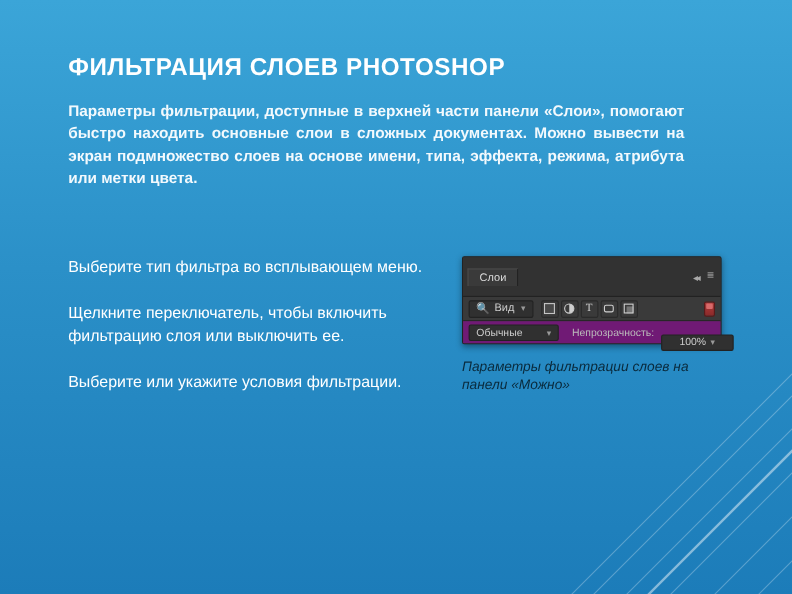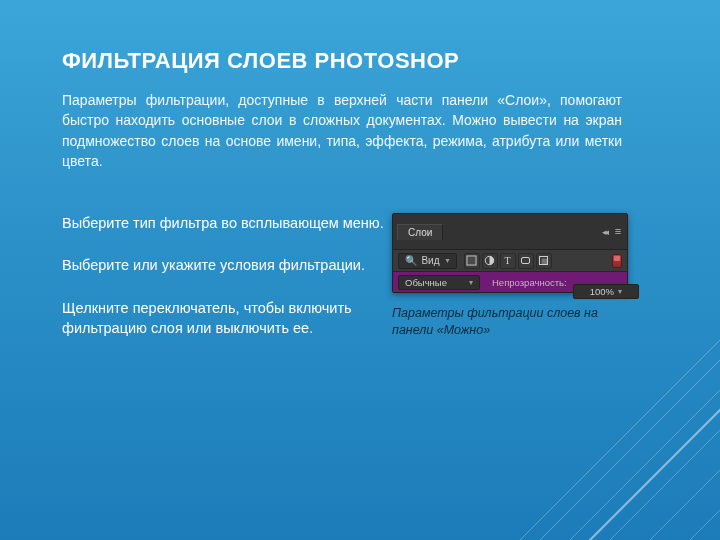--- a/index.html
+++ b/index.html
@@ -35,25 +35,27 @@
     color: #ffffff;
     margin-bottom: 16px;
   }
 
   .intro {
     font-size: 14px;
     line-height: 1.45;
     color: #f2f9fd;
     text-align: justify;
     max-width: 560px;
-    margin-bottom: 42px;
+    margin-bottom: 62px;
+    font-weight: bold;
   }
 
   .lower {
     display: flex;
+    gap: 28px;
     align-items: flex-start;
     justify-content: flex-end;
   }
 
   .steps {
     flex: 0 0 330px;
     font-size: 14.5px;
     line-height: 1.4;
     color: #ffffff;
   }
@@ -219,22 +221,22 @@
 <div class="slide">
 
   <h1 class="heading">ФИЛЬТРАЦИЯ СЛОЕВ PHOTOSHOP</h1>
 
   <p class="intro">Параметры фильтрации, доступные в верхней части панели «Слои», помогают быстро находить основные слои в сложных документах. Можно вывести на экран подмножество слоев на основе имени, типа, эффекта, режима, атрибута или метки цвета.</p>
 
   <div class="lower">
 
     <div class="steps">
       <p>Выберите тип фильтра во всплывающем меню.</p>
+      <p>Щелкните переключатель, чтобы включить фильтрацию слоя или выключить ее.</p>
       <p>Выберите или укажите условия фильтрации.</p>
-      <p>Щелкните переключатель, чтобы включить фильтрацию слоя или выключить ее.</p>
     </div>
 
     <div class="panel-col">
 
       <div class="ps-panel">
         <div class="ps-tabbar">
           <div class="ps-tab">Слои</div>
           <div class="spacer"></div>
           <div class="collapse-arrows">◂◂</div>
           <div class="ps-menu-icon">≡</div>

